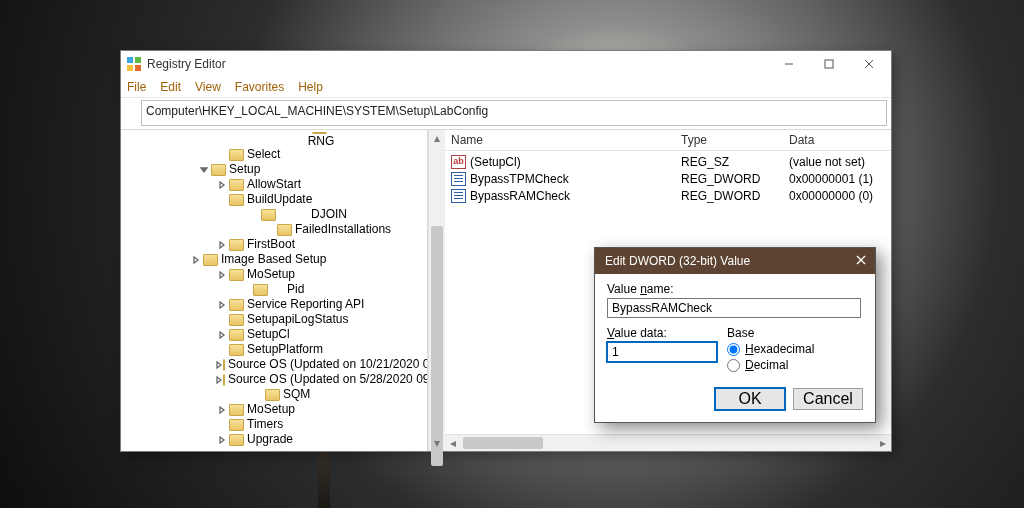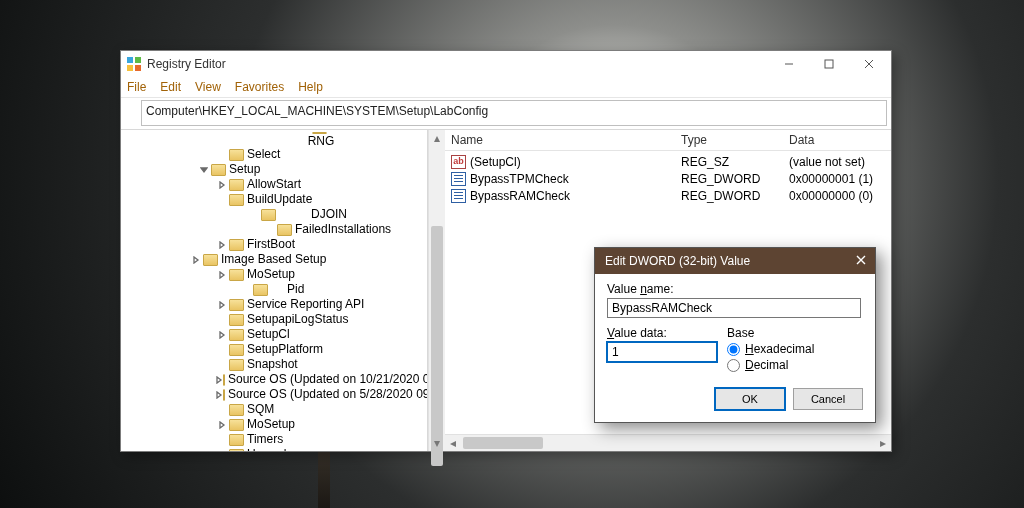--- a/index.html
+++ b/index.html
@@ -60,21 +60,21 @@
 .dlg-lbl u{text-decoration:underline}
 .dlg-input{width:254px;height:20px;border:1px solid #767676;padding:1px 4px;box-sizing:border-box;font-family:inherit;font-size:12px;margin-bottom:8px}
 .dlg-input.ro{background:#fff;color:#000}
 .dlg-row{display:flex}
 .vd-col{width:120px}
 .vd-input{width:110px;height:20px;border:1px solid #0067c0;padding:1px 4px;box-sizing:border-box;font-family:inherit;font-size:12px;outline:1px solid #0067c0}
 .base-col{flex:1}
 .radio{display:flex;align-items:center;margin:2px 0}
 .radio input{margin:0 5px 0 0}
 .dlg-btns{display:flex;justify-content:flex-end;gap:8px;margin-top:14px}
-.btn{min-width:70px;height:22px;background:#e6e6e6;border:1px solid #9f9f9f;font-family:inherit;font-size:11px}
+.btn{min-width:70px;height:22px;background:#e6e6e6;border:1px solid #9f9f9f;font-family:inherit;font-size:16px}
 .btn.primary{border:1px solid #0067c0;outline:1px solid #0067c0}
 </style>
 </head>
 <body>
 
 <div class="bg"></div>
 <div class="stem"></div>
 
 <div class="regwin">
  <div class="titlebar">
@@ -206,43 +206,38 @@
             </span>
             <span class="ficon"></span>
             <span class="lbl">SetupCl</span>
           </div>
           <div class="row" style="padding-left: 94px; text-align: center;">
             <span class="tw"></span>
             <span class="ficon"></span>
             <span class="lbl">SetupPlatform</span>
           </div>
           <div class="row" style="padding-left: 94px;">
-            <span class="tw"></span>
-            <span class="ficon"></span>
-            <span class="lbl">Snapshot</span>
-          </div>
-          <div class="row" style="padding-left: 94px;">
             <span class="tw">
               <svg viewBox="0 0 8 8">
                 <path d="M2 1 L6 4 L2 7 Z"></path>
               </svg>
             </span>
             <span class="ficon"></span>
             <span class="lbl">Source OS (Updated on 10/21/2020 05:54:52)</span>
           </div>
           <div class="row" style="padding-left: 94px;">
             <span class="tw">
               <svg viewBox="0 0 8 8">
                 <path d="M2 1 L6 4 L2 7 Z"></path>
               </svg>
             </span>
             <span class="ficon"></span>
             <span class="lbl">Source OS (Updated on 5/28/2020 09:50:15)</span>
           </div>
-          <div class="row" style="padding-left: 94px;">
+          <div class="row" style="padding-left: 94px; margin-left: 36px;">
             <span class="tw"></span>
             <span class="ficon"></span>
             <span class="lbl">SQM</span>
           </div>
           <div class="row" style="padding-left: 94px;">
             <span class="tw">
               <svg viewBox="0 0 8 8">
                 <path d="M2 1 L6 4 L2 7 Z"></path>
               </svg>
             </span>

